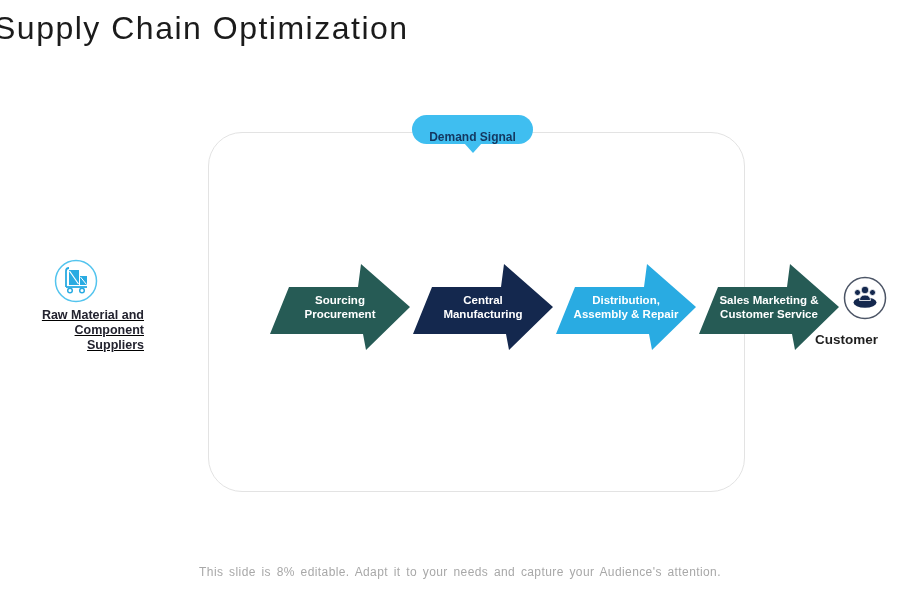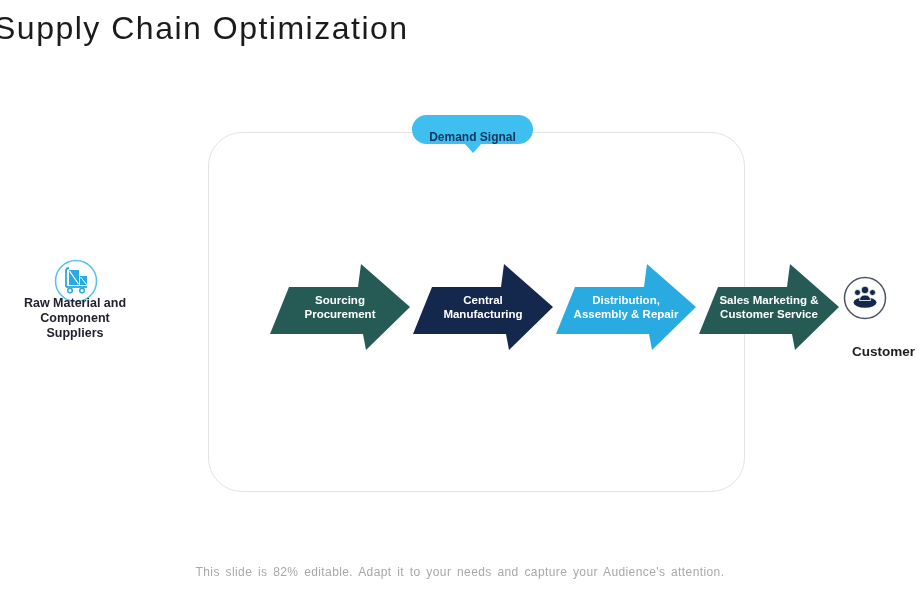--- a/index.html
+++ b/index.html
@@ -25,23 +25,23 @@
   .arrow-unit{position:absolute;top:252px;width:150px;height:110px;z-index:3;}
   .arrow-unit svg{position:absolute;left:0;top:0;width:150px;height:110px;}
   .arrow-label{position:absolute;left:0;top:0;width:150px;height:110px;display:flex;
          flex-direction:column;align-items:center;justify-content:center;text-align:center;}
   .arrow-label span{font-size:11.5px;line-height:14px;font-weight:bold;color:#ffffff;white-space:nowrap;}
 
   .endpoint-icon{position:absolute;width:44px;height:44px;z-index:2;}
   .supplier-icon{left:54px;top:259px;}
   .customer-icon{left:843px;top:276px;}
 
-  .supplier-label{position:absolute;left:6px;top:296px;width:138px;text-align:center;z-index:2;}
+  .supplier-label{position:absolute;left:6px;top:308px;width:138px;text-align:right;z-index:2;text-decoration:underline;}
   .supplier-label span{display:block;font-size:12.5px;line-height:15px;font-weight:bold;color:#23232f;}
-  .customer-label{position:absolute;left:815px;top:342px;width:100px;text-align:right;z-index:2;}
+  .customer-label{position:absolute;left:815px;top:330px;width:100px;text-align:left;z-index:2;}
   .customer-label span{font-size:13.5px;font-weight:bold;color:#1e1e1e;}
 
   .footer{position:absolute;left:0;top:565px;width:920px;text-align:center;
           font-size:12px;color:#a8a8a8;letter-spacing:0.4px;word-spacing:2px;}
 </style>
 </head>
 <body>
 
 <div class="slide">
 
@@ -118,15 +118,15 @@
     <ellipse cx="22" cy="26.5" rx="11.5" ry="5.2" fill="#14284E"></ellipse>
     <circle cx="14.5" cy="16.5" r="3" fill="#14284E" stroke="#ffffff" stroke-width="0.8"></circle>
     <circle cx="29.5" cy="16.5" r="3" fill="#14284E" stroke="#ffffff" stroke-width="0.8"></circle>
     <circle cx="22" cy="14" r="3.8" fill="#14284E" stroke="#ffffff" stroke-width="0.8"></circle>
     <path d="M16.5 24.5 q0 -5.5 5.5 -5.5 q5.5 0 5.5 5.5 z" fill="#14284E" stroke="#ffffff" stroke-width="0.8"></path>
   </svg>
   <div class="customer-label">
     <span>Customer</span>
   </div>
 
-  <div class="footer">This slide is 82% editable. Adapt it to your needs and capture your Audience's attention.</div>
+  <div class="footer">This slide is 8% editable. Adapt it to your needs and capture your Audience's attention.</div>
 
 </div>
 
 </body></html>

